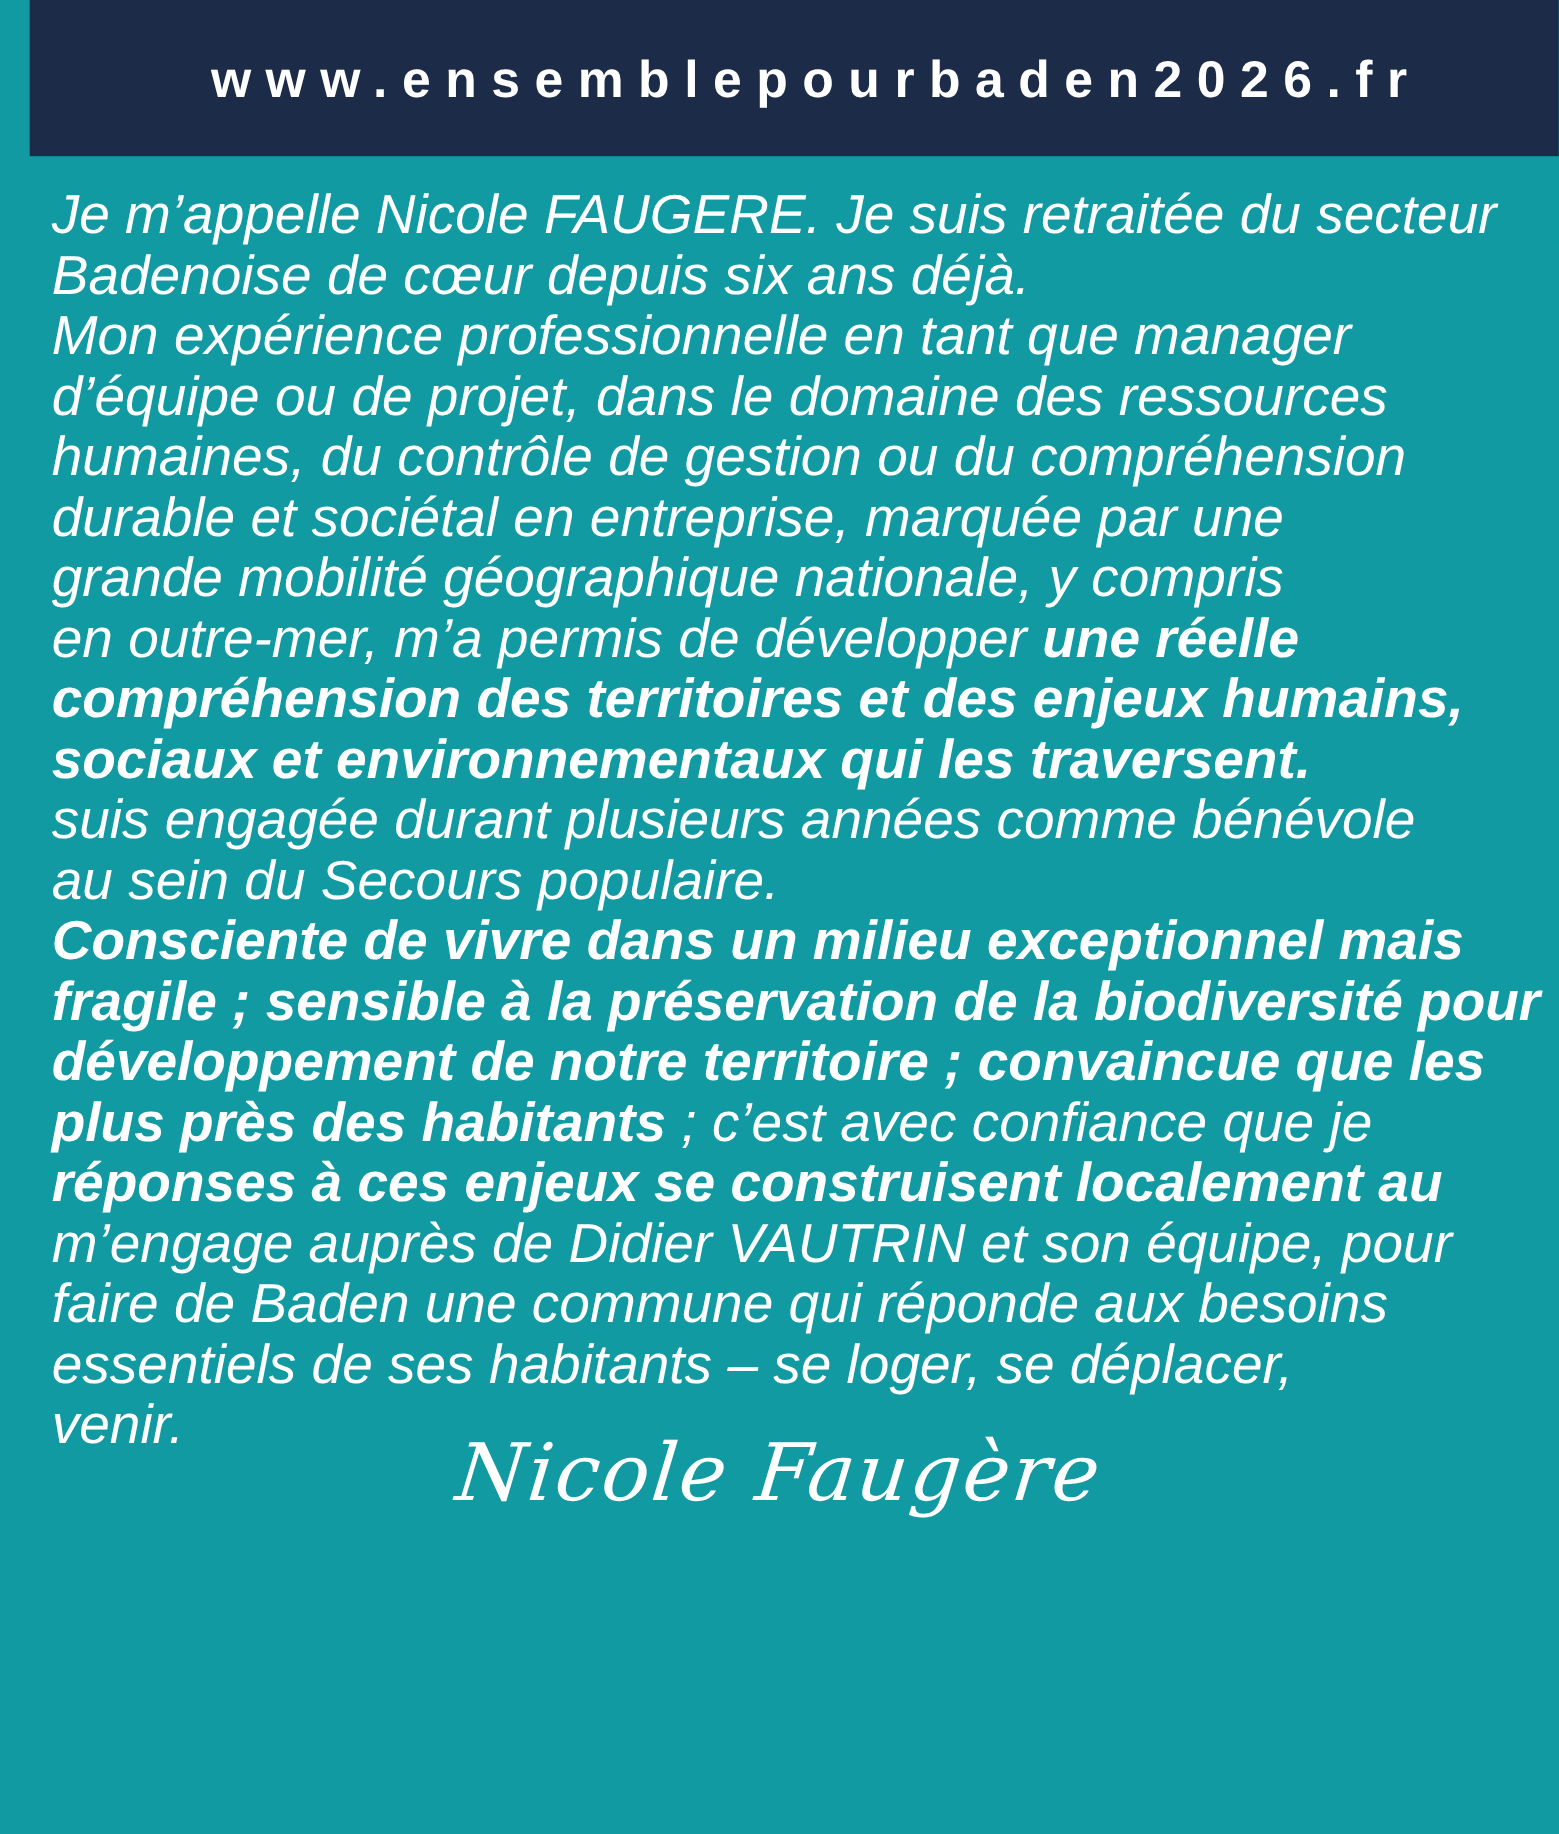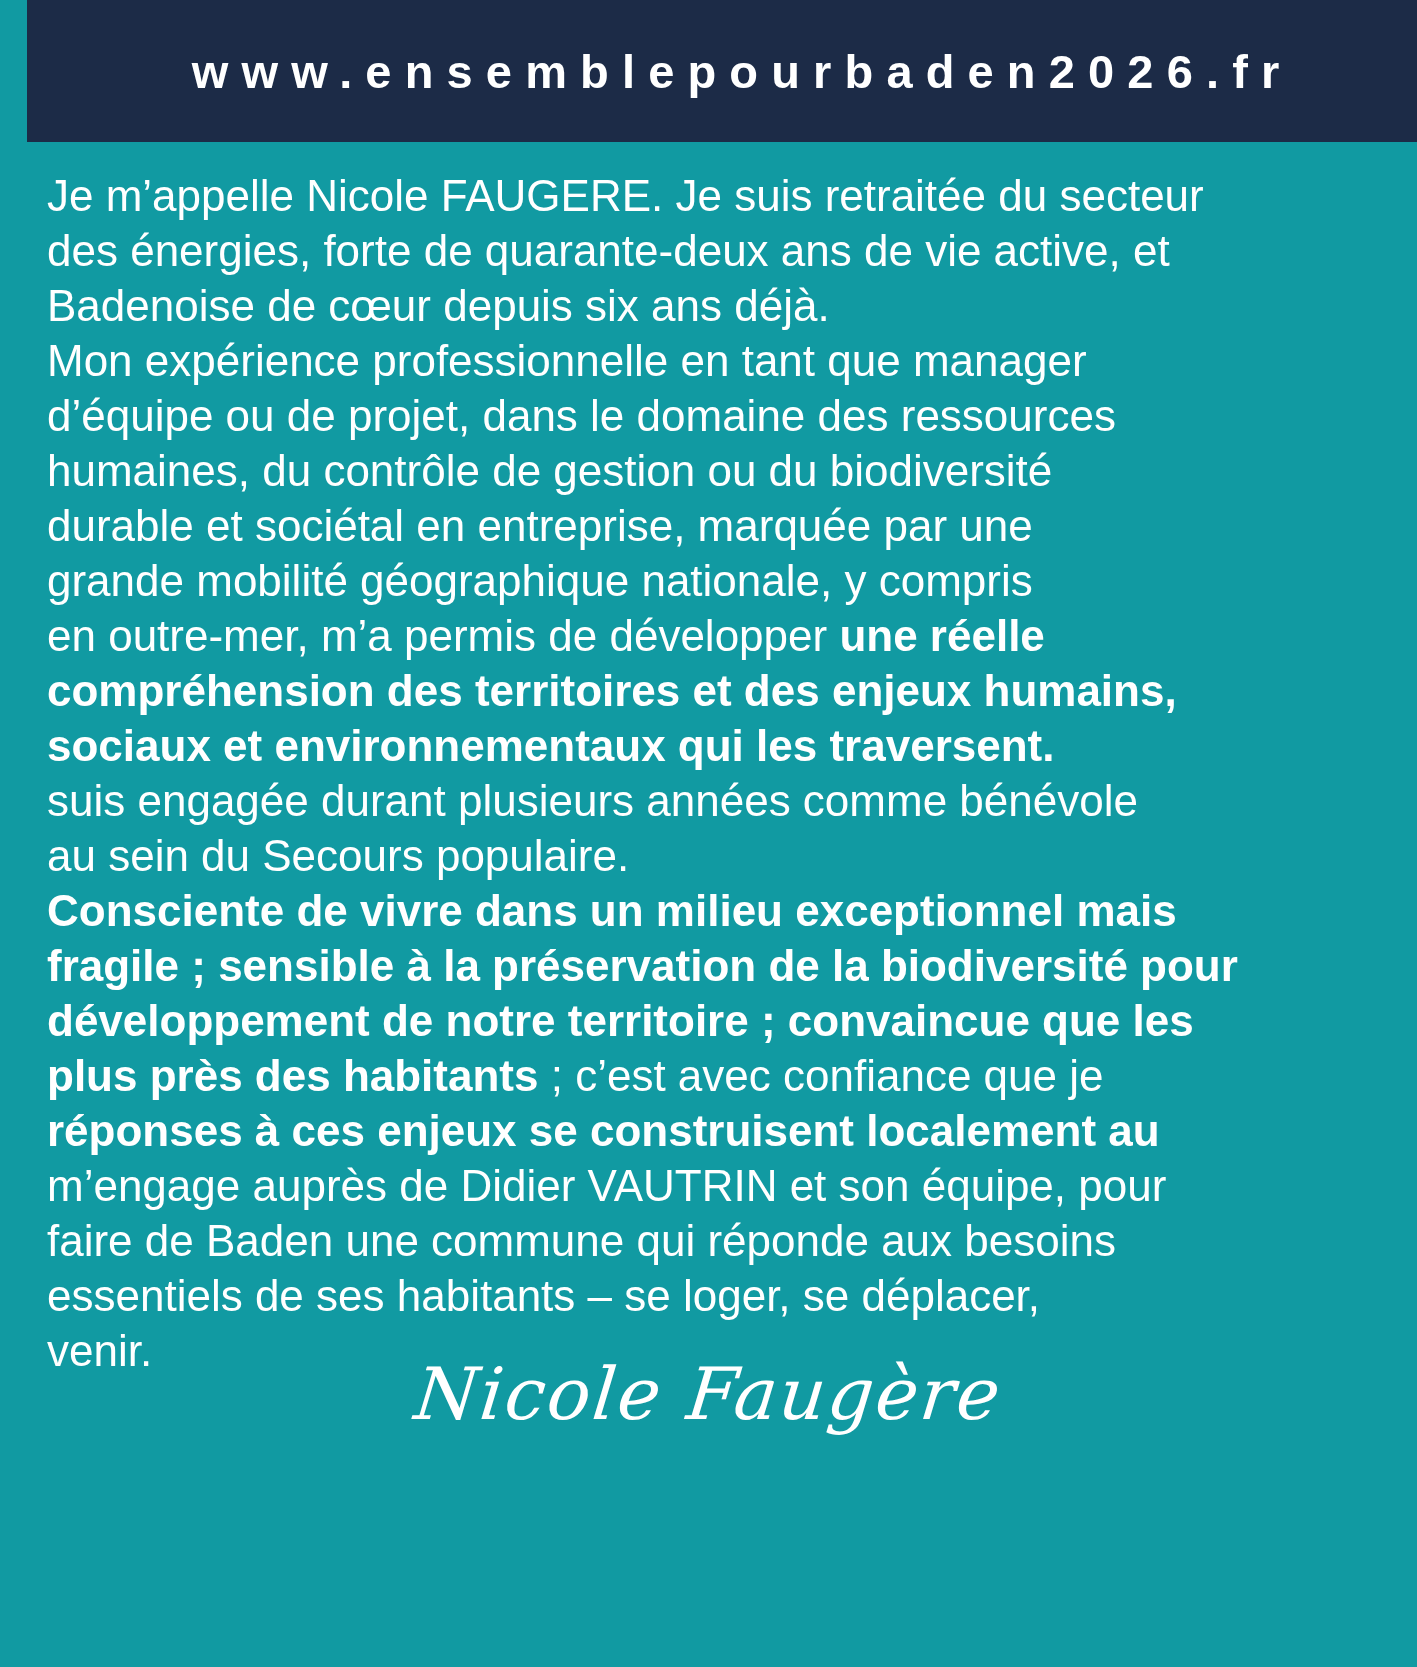--- a/index.html
+++ b/index.html
@@ -28,24 +28,25 @@
     font-weight:700;
     letter-spacing:0.28em;
     color:var(--text);
     white-space:nowrap;
     padding-left:0.28em; 
   }
   .body-text{
     padding:26px 40px 0 47px;
   }
   .line{
-    font-size:44px;
+    font-size:50px;
     line-height:55px;
     white-space:nowrap;
     color:var(--text);
+    font-style:italic;
   }
   .line .bold{
     font-weight:700;
   }
   .signature{
     margin-top:-26px;
     text-align:center;
     font-family:"DejaVu Serif", cursive;
     font-style:italic;
     font-size:72px;
@@ -56,25 +57,24 @@
 </style>
 </head>
 <body>
 
 <div class="header">
   <div class="url">www.ensemblepourbaden2026.fr</div>
 </div>
 
 <div class="body-text">
     <div class="line"><span>Je m’appelle Nicole FAUGERE. Je suis retraitée du secteur</span></div>
-    <div class="line"><span>des énergies, forte de quarante-deux ans de vie active, et</span></div>
     <div class="line"><span>Badenoise de cœur depuis six ans déjà.</span></div>
     <div class="line"><span>Mon expérience professionnelle en tant que manager</span></div>
     <div class="line"><span>d’équipe ou de projet, dans le domaine des ressources</span></div>
-    <div class="line"><span>humaines, du contrôle de gestion ou du biodiversité</span></div>
+    <div class="line"><span>humaines, du contrôle de gestion ou du compréhension</span></div>
     <div class="line"><span>durable et sociétal en entreprise, marquée par une</span></div>
     <div class="line"><span>grande mobilité géographique nationale, y compris</span></div>
     <div class="line"><span>en outre-mer, m’a permis de développer </span><span class="bold">une réelle</span></div>
     <div class="line"><span class="bold">compréhension des territoires et des enjeux humains,</span></div>
     <div class="line"><span class="bold">sociaux et environnementaux qui les traversent.</span></div>
     <div class="line"><span>suis engagée durant plusieurs années comme bénévole</span></div>
     <div class="line"><span>au sein du Secours populaire.</span></div>
     <div class="line"><span class="bold">Consciente de vivre dans un milieu exceptionnel mais</span></div>
     <div class="line"><span class="bold">fragile ; sensible à la préservation de la biodiversité pour</span></div>
     <div class="line"><span class="bold">développement de notre territoire ; convaincue que les</span></div>

